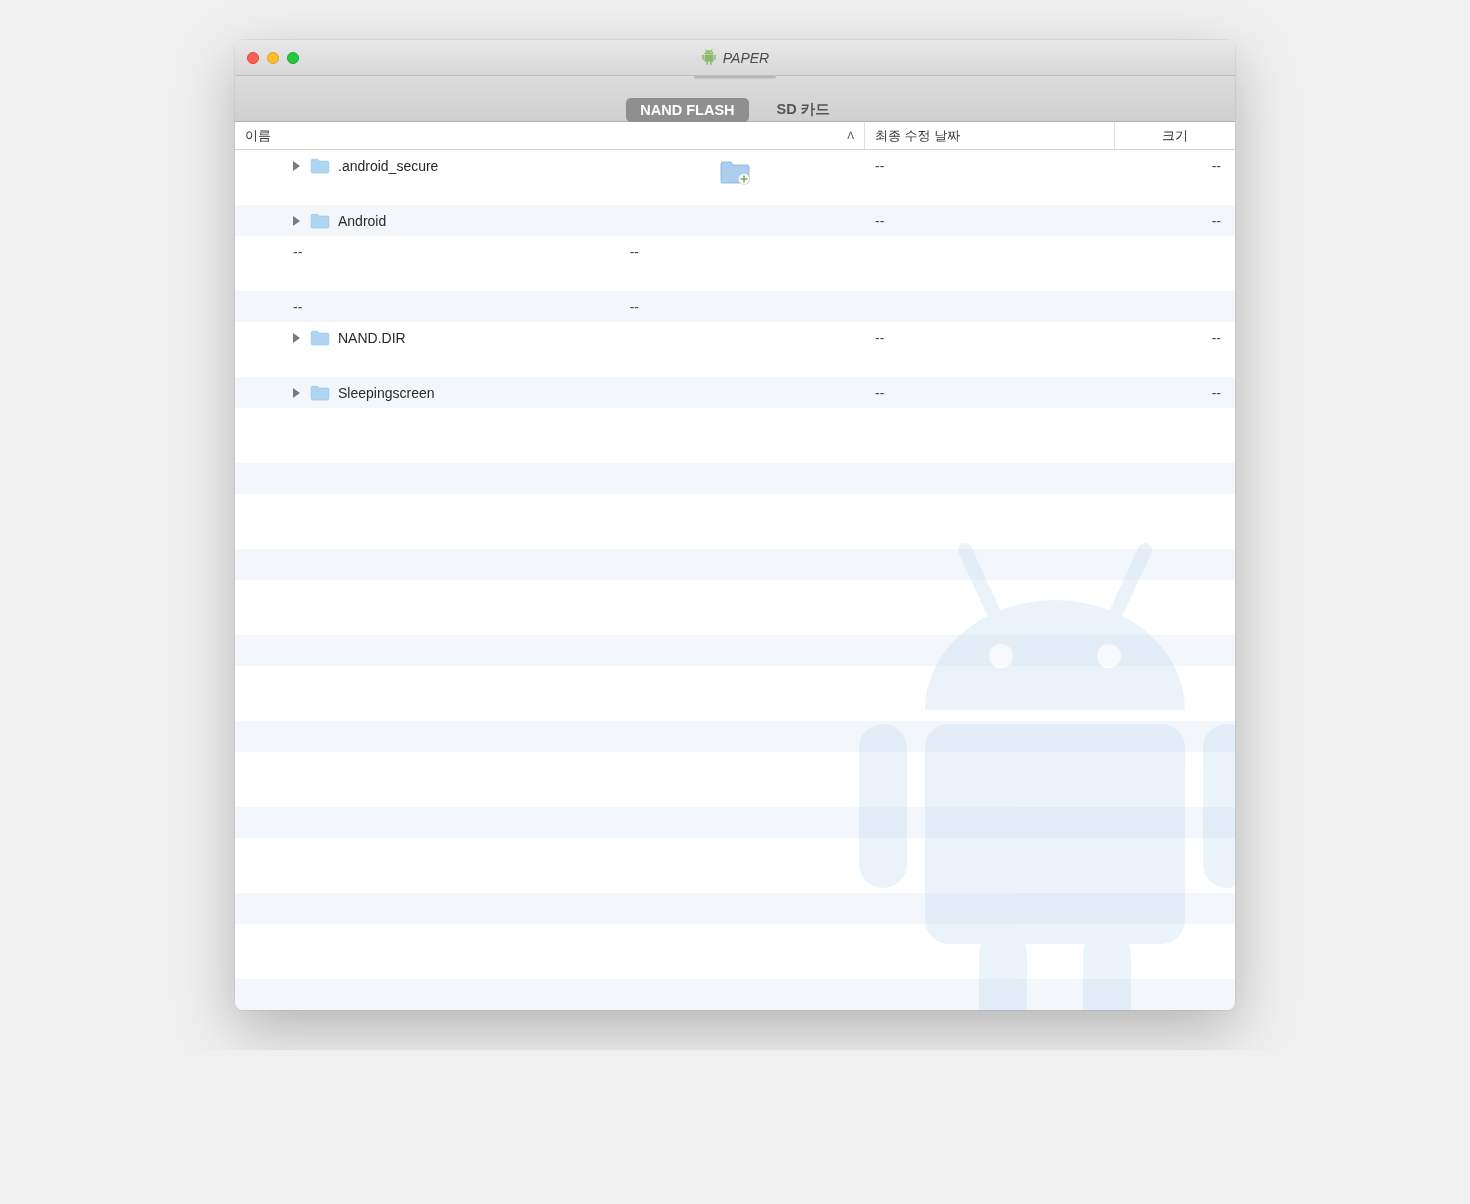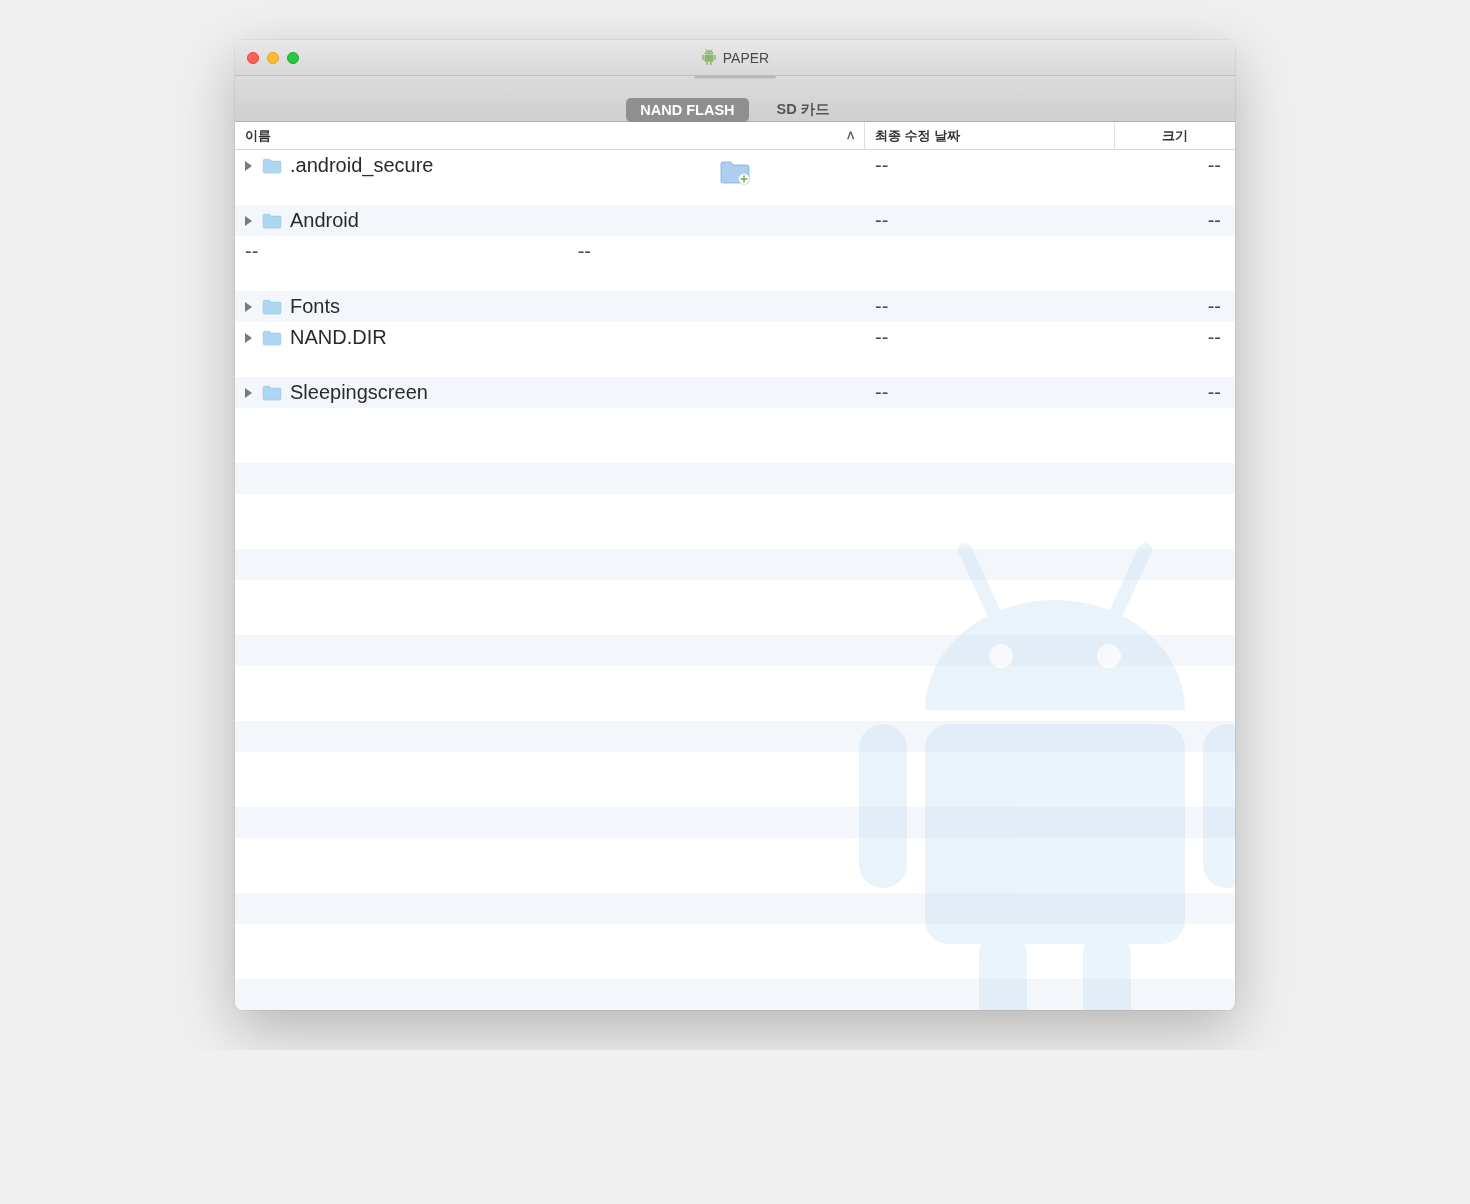--- a/index.html
+++ b/index.html
@@ -24,20 +24,21 @@
       flex-direction: column;
     }
     .titlebar {
       background: linear-gradient(to bottom, #e8e8e8, #d8d8d8);
       height: 36px;
       display: flex;
       align-items: center;
       padding: 0 12px;
       position: relative;
       border-bottom: 1px solid #bfbfbf;
+      font-style: italic;
     }
     .traffic-lights {
       display: flex;
       gap: 8px;
       position: absolute;
       left: 12px;
     }
     .traffic-light {
       width: 12px;
       height: 12px;
@@ -126,42 +127,42 @@
       font-size: 13px;
       color: #333;
       align-items: center;
     }
     .col {
       padding: 0 10px;
       border-right: 1px solid #e0e0e0;
       height: 100%;
       display: flex;
       align-items: center;
-      font-weight: bold;
     }
     .col-name { flex: 1; }
     .col-name .sort {
       margin-left: auto;
       font-size: 10px;
       color: #555;
     }
     .col-date { width: 250px; }
     .col-size { width: 120px; justify-content: center; border-right: none; }
     .file-list {
       flex: 1;
       position: relative;
       min-height: 620px;
       overflow: hidden;
     }
     .row {
       display: flex;
       height: 31px;
       align-items: center;
-      font-size: 20px;
+      font-size: 14px;
       color: #2a2a2a;
+      padding-left: 48px;
     }
     .row.stripe, .empty-row.stripe {
       background: #f3f6fb;
       margin-top: 24px;
     }
     .empty-row {
       height: 31px;
     }
     .row .name-cell {
       flex: 1;
@@ -295,27 +296,20 @@
         <span>Android</span>
       </div>
       <div class="date-cell">--</div>
       <div class="size-cell">--</div>
     </div>
     <div class="row">
       <div class="date-cell">--</div>
       <div class="size-cell">--</div>
     </div>
     <div class="row stripe">
-      <div class="name-cell">
-        <span class="disclosure"></span>
-        <svg class="folder-icon" viewBox="0 0 22 18">
-            <path d="M1 3 L1 15 Q1 17 3 17 L19 17 Q21 17 21 15 L21 5 Q21 3.5 19.5 3.5 L10 3.5 L8.5 1.5 L3 1.5 Q1 1.5 1 3 Z" fill="#aed6f1" stroke="#89c0e6" stroke-width="0.6"></path>
-          </svg>
-        <span>Fonts</span>
-      </div>
       <div class="date-cell">--</div>
       <div class="size-cell">--</div>
     </div>
     <div class="row">
       <div class="name-cell">
         <span class="disclosure"></span>
         <svg class="folder-icon" viewBox="0 0 22 18">
             <path d="M1 3 L1 15 Q1 17 3 17 L19 17 Q21 17 21 15 L21 5 Q21 3.5 19.5 3.5 L10 3.5 L8.5 1.5 L3 1.5 Q1 1.5 1 3 Z" fill="#aed6f1" stroke="#89c0e6" stroke-width="0.6"></path>
           </svg>
         <span>NAND.DIR</span>

